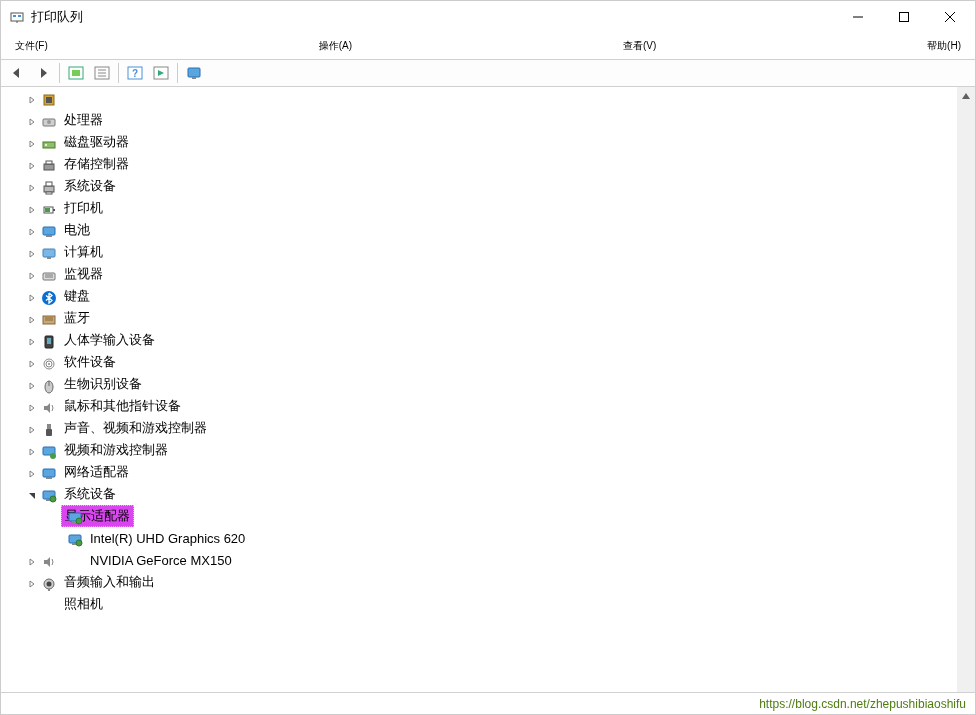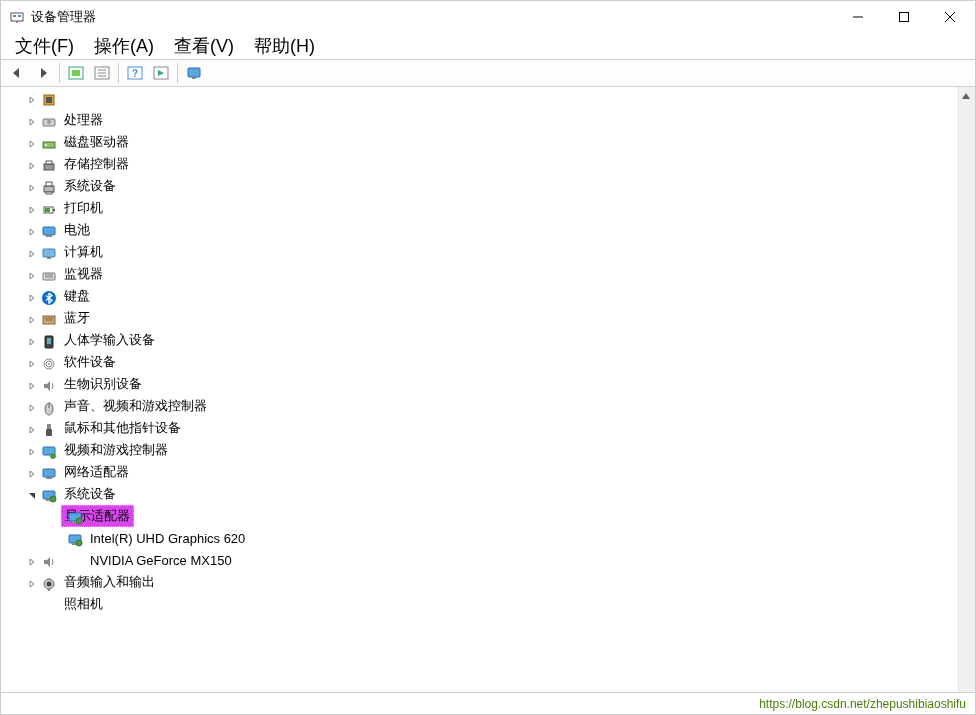--- a/index.html
+++ b/index.html
@@ -3,21 +3,21 @@
 <meta charset="utf-8">
 <style>
 * { margin: 0; padding: 0; box-sizing: border-box; }
 body { font-family: "Microsoft YaHei", "Segoe UI", sans-serif; font-size: 12px; background: #fff; width: 976px; height: 715px; overflow: hidden; position: relative; }
 .window { width: 100%; height: 100%; display: flex; flex-direction: column; border: 1px solid #ccc; }
 .titlebar { height: 32px; display: flex; align-items: center; padding: 0 2px 0 8px; background: #fff; }
 .titlebar-icon { width: 16px; height: 16px; margin-right: 6px; }
 .titlebar-title { flex: 1; font-size: 13px; }
 .titlebar-controls { display: flex; }
 .tb-btn { width: 46px; height: 30px; display: flex; align-items: center; justify-content: center; cursor: pointer; }
-.menubar { height: 26px; display: flex; align-items: center; padding: 0 4px; font-size: 18px; }
+.menubar { height: 26px; display: flex; align-items: center; padding: 0 4px; font-size: 10px; justify-content: space-between; }
 .menu-item { padding: 3px 10px; cursor: pointer; }
 .toolbar { height: 28px; border-top: 1px solid #d0d0d0; border-bottom: 1px solid #d0d0d0; display: flex; align-items: center; padding: 0 4px; gap: 2px; background: #fdfdfd; }
 .tool-btn { width: 24px; height: 22px; display: flex; align-items: center; justify-content: center; cursor: pointer; border: 1px solid transparent; }
 .tool-sep { width: 1px; height: 20px; background: #ccc; margin: 0 2px; }
 .content { flex: 1; display: flex; overflow: hidden; border-top: 0; }
 .tree { flex: 1; overflow-y: auto; padding: 2px 0 2px 24px; font-size: 13px; position: relative; }
 .scrollbar { width: 18px; background: #f0f0f0; position: relative; }
 .scroll-arrow-up { position: absolute; top: 0; width: 18px; height: 18px; display: flex; align-items: center; justify-content: center; color: #606060; background: #f0f0f0; cursor: pointer; }
 .node { display: flex; align-items: center; height: 22px; cursor: pointer; }
 .expand { width: 14px; height: 14px; display: flex; align-items: center; justify-content: center; color: #666; font-size: 10px; margin-right: 2px; }
@@ -37,21 +37,21 @@
 
   <div class="titlebar">
     <span class="titlebar-icon">
       <svg width="16" height="16" viewBox="0 0 16 16">
           <rect x="2" y="4" width="12" height="8" fill="#fff" stroke="#555"></rect>
           <rect x="4" y="6" width="3" height="2" fill="#4a90d9"></rect>
           <rect x="9" y="6" width="3" height="2" fill="#4a90d9"></rect>
           <line x1="8" y1="12" x2="8" y2="14" stroke="#555"></line>
         </svg>
     </span>
-    <span class="titlebar-title">设备管理器</span>
+    <span class="titlebar-title">打印队列</span>
     <div class="titlebar-controls">
       <div class="tb-btn">
           <svg width="10" height="10">
             <line x1="0" y1="5" x2="10" y2="5" stroke="#000"></line>
           </svg>
         </div>
       <div class="tb-btn">
           <svg width="10" height="10">
             <rect x="0.5" y="0.5" width="9" height="9" fill="none" stroke="#000"></rect>
           </svg>
@@ -337,41 +337,41 @@
         </div>
         <div>
           <div class="node">
             <span class="expand">
               <svg width="10" height="10">
                 <path d="M3 2 L7 5 L3 8 Z" fill="none" stroke="#808080"></path>
               </svg>
             </span>
             <span class="node-icon">
               <svg width="16" height="16">
+                <ellipse cx="8" cy="9" rx="4" ry="6" fill="#ccc" stroke="#666"></ellipse>
+                <line x1="8" y1="3" x2="8" y2="8" stroke="#666"></line>
+              </svg>
+            </span>
+            <span class="node-label">鼠标和其他指针设备</span>
+          </div>
+        </div>
+        <div>
+          <div class="node">
+            <span class="expand">
+              <svg width="10" height="10">
+                <path d="M3 2 L7 5 L3 8 Z" fill="none" stroke="#808080"></path>
+              </svg>
+            </span>
+            <span class="node-icon">
+              <svg width="16" height="16">
                 <path d="M3 6 L6 6 L9 3 L9 13 L6 10 L3 10 Z" fill="#888"></path>
                 <path d="M11 5 Q13 8 11 11" stroke="#888" fill="none"></path>
               </svg>
             </span>
             <span class="node-label">声音、视频和游戏控制器</span>
-          </div>
-        </div>
-        <div>
-          <div class="node">
-            <span class="expand">
-              <svg width="10" height="10">
-                <path d="M3 2 L7 5 L3 8 Z" fill="none" stroke="#808080"></path>
-              </svg>
-            </span>
-            <span class="node-icon">
-              <svg width="16" height="16">
-                <ellipse cx="8" cy="9" rx="4" ry="6" fill="#ccc" stroke="#666"></ellipse>
-                <line x1="8" y1="3" x2="8" y2="8" stroke="#666"></line>
-              </svg>
-            </span>
-            <span class="node-label">鼠标和其他指针设备</span>
           </div>
         </div>
         <div>
           <div class="node">
             <span class="expand">
               <svg width="10" height="10">
                 <path d="M3 2 L7 5 L3 8 Z" fill="none" stroke="#808080"></path>
               </svg>
             </span>
             <span class="node-icon">

